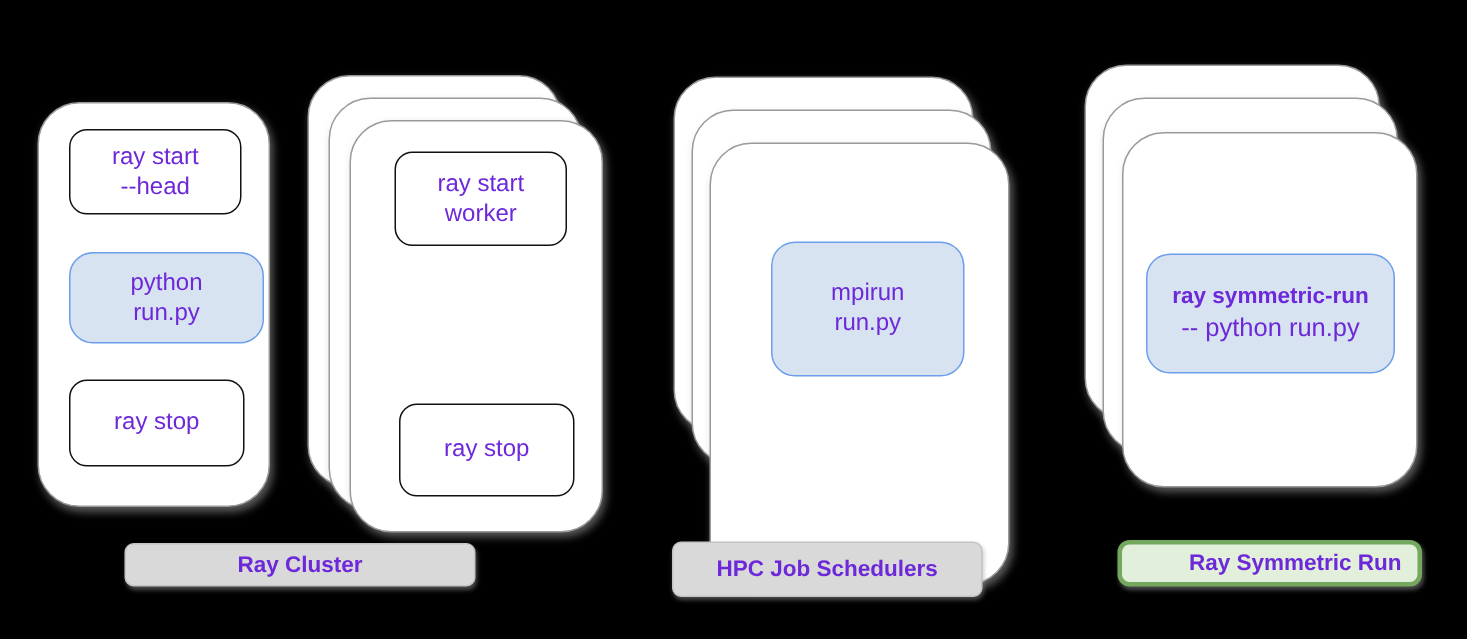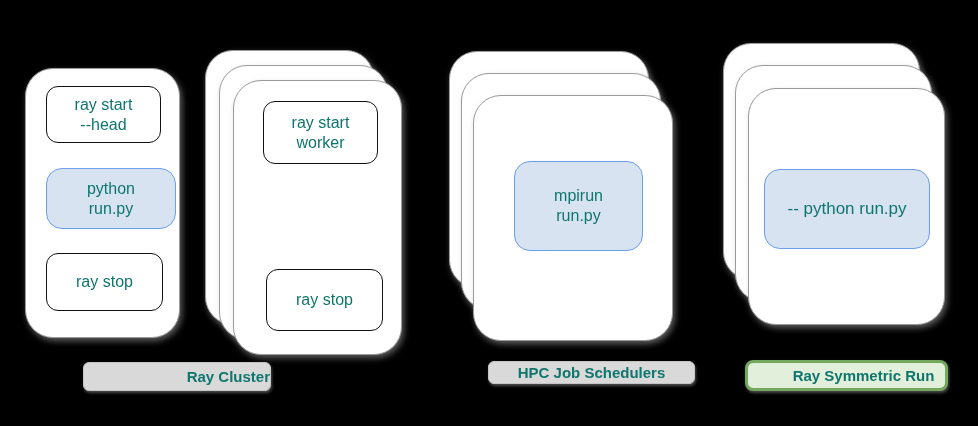--- a/index.html
+++ b/index.html
@@ -7,21 +7,21 @@
     padding: 0;
     background: #000000;
   }
   .stage {
     position: relative;
     width: 978px;
     height: 426px;
     background: #000000;
     overflow: hidden;
     font-family: "Liberation Sans", sans-serif;
-    color: #0f766e;
+    color: #6d28d9;
   }
   .card {
     position: absolute;
     background: #ffffff;
     border: 1px solid #9a9a9a;
     border-radius: 28px;
     box-shadow: 2px 3px 6px rgba(170,170,170,0.55);
     box-sizing: border-box;
   }
   .cmdbox {
@@ -106,41 +106,42 @@
       </div>
       <div class="cmdbox plain" style="left:32px; top:188px; width:117px; height:62px;">
         <span>ray stop</span>
       </div>
     </div>
   </div>
 
   <div>
     <div class="card" style="left:449px; top:51px; width:200px; height:237px;"></div>
     <div class="card" style="left:461px; top:73px; width:200px; height:237px;"></div>
-    <div class="card" style="left:473px; top:95px; width:200px; height:246px;">
+    <div class="card" style="left:473px; top:95px; width:200px; height:295px;">
       <div class="cmdbox blue" style="left:40px; top:65px; width:129px; height:90px;">
         <span>mpirun
 run.py</span>
       </div>
     </div>
   </div>
 
   <div>
     <div class="card" style="left:723px; top:43px; width:197px; height:237px;"></div>
     <div class="card" style="left:735px; top:65px; width:197px; height:237px;"></div>
     <div class="card" style="left:748px; top:88px; width:197px; height:237px;">
       <div class="cmdbox blue" style="left:15px; top:80px; width:166px; height:80px; flex-direction:column;">
+        <span class="title">ray symmetric-run</span>
         <span class="subtitle">-- python run.py</span>
       </div>
     </div>
   </div>
 
-  <div class="tag gray" style="left:83px; top:362px; width:188px; height:29px;justify-content:flex-end;">
+  <div class="tag gray" style="left:83px; top:362px; width:234px; height:29px;">
     <span>Ray Cluster</span>
   </div>
-  <div class="tag gray" style="left:488px; top:361px; width:207px; height:23px;justify-content:center;">
+  <div class="tag gray" style="left:448px; top:361px; width:207px; height:37px;justify-content:center;">
     <span>HPC Job Schedulers</span>
   </div>
   <div class="tag green" style="left:745px; top:360px; width:203px; height:31px;padding-left:34px;">
     <span>Ray Symmetric Run</span>
   </div>
 
 </div>
 
 </body></html>

